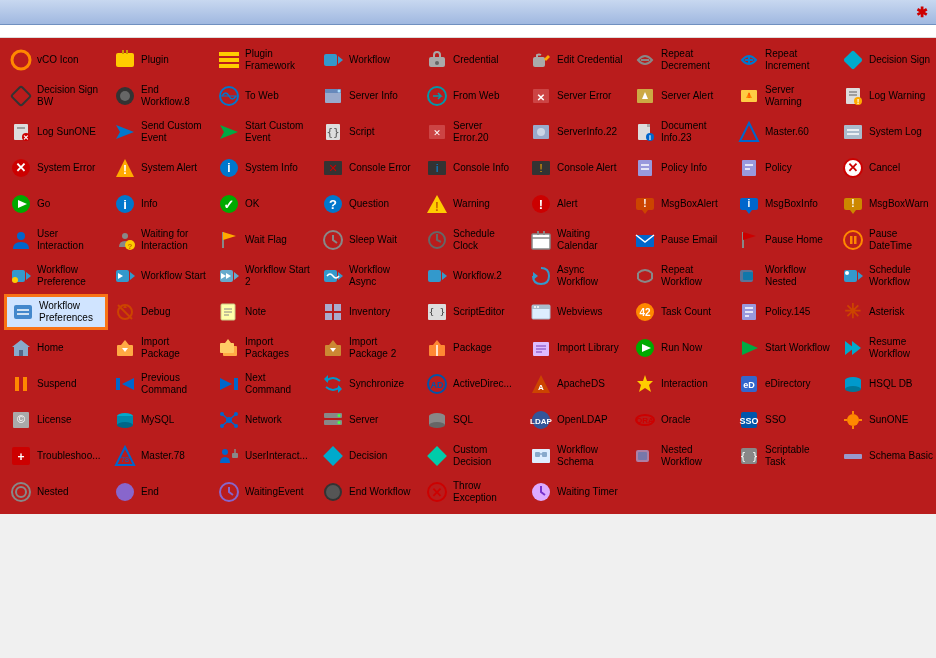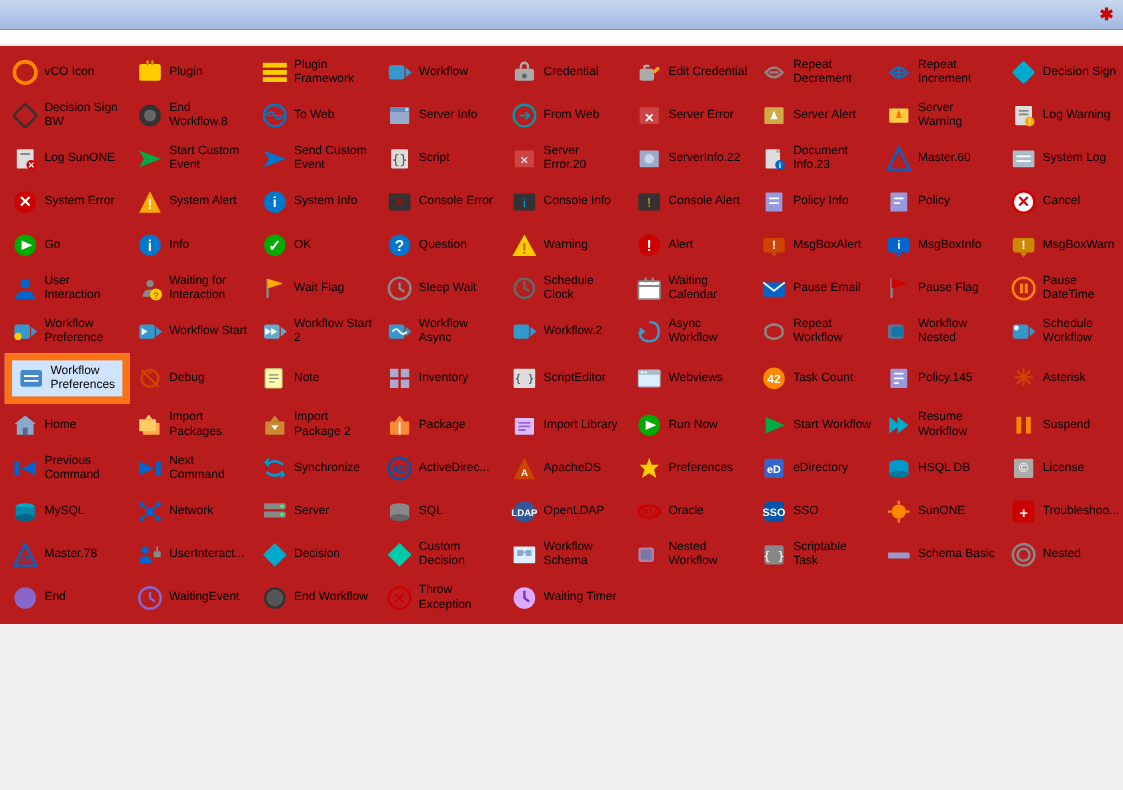--- a/index.html
+++ b/index.html
@@ -37,21 +37,21 @@
     }
     
     .shape-item {
       display: flex;
       align-items: center;
       padding: 3px 4px;
       cursor: pointer;
       border: 1px solid transparent;
       min-height: 36px;
     }
-    .shape-item.selected { background: #d0e4ff; border: 6px solid #f97316; }
+    .shape-item.selected { background: #d0e4ff; border: 3px solid #f97316; }
     
     .shape-icon {
       width: 24px;
       height: 24px;
       flex-shrink: 0;
       display: flex;
       align-items: center;
       justify-content: center;
       margin-right: 4px;
       font-size: 16px;
@@ -258,32 +258,32 @@
             <line x1="7" y1="7" x2="15" y2="7" stroke="#888" stroke-width="1.5"></line>
             <circle cx="16" cy="16" r="4" fill="#cc0000"></circle>
             <text x="16" y="19" text-anchor="middle" fill="white" font-size="7" font-weight="bold">✕</text>
           </svg>
         </div>
         <span class="shape-label">Log SunONE</span>
       </div>
       <div class="shape-item">
         <div class="shape-icon svg-icon">
           <svg viewBox="0 0 22 22">
+            <polygon points="2,4 20,11 2,18 6,11" fill="#0077cc"></polygon>
+          </svg>
+        </div>
+        <span class="shape-label">Send Custom Event</span>
+      </div>
+      <div class="shape-item">
+        <div class="shape-icon svg-icon">
+          <svg viewBox="0 0 22 22">
             <polygon points="2,4 20,11 2,18 6,11" fill="#00aa44"></polygon>
           </svg>
         </div>
         <span class="shape-label">Start Custom Event</span>
-      </div>
-      <div class="shape-item">
-        <div class="shape-icon svg-icon">
-          <svg viewBox="0 0 22 22">
-            <polygon points="2,4 20,11 2,18 6,11" fill="#0077cc"></polygon>
-          </svg>
-        </div>
-        <span class="shape-label">Send Custom Event</span>
       </div>
       <div class="shape-item">
         <div class="shape-icon svg-icon">
           <svg viewBox="0 0 22 22">
             <rect x="4" y="3" width="14" height="16" rx="1" fill="#dddddd"></rect>
             <text x="11" y="15" text-anchor="middle" fill="#555" font-size="11" font-family="monospace">{}</text>
           </svg>
         </div>
         <span class="shape-label">Script</span>
       </div>
@@ -568,21 +568,21 @@
         </div>
         <span class="shape-label">Pause Email</span>
       </div>
       <div class="shape-item">
         <div class="shape-icon svg-icon">
           <svg viewBox="0 0 22 22">
             <line x1="5" y1="3" x2="5" y2="19" stroke="#888" stroke-width="2"></line>
             <polygon points="5,3 18,7 5,11" fill="#cc0000"></polygon>
           </svg>
         </div>
-        <span class="shape-label">Pause Flag</span>
+        <span class="shape-label">Pause Home</span>
       </div>
       <div class="shape-item">
         <div class="shape-icon svg-icon">
           <svg viewBox="0 0 22 22">
             <circle cx="11" cy="11" r="9" fill="none" stroke="#ff8800" stroke-width="2"></circle>
             <rect x="8" y="7" width="2.5" height="8" fill="#ff8800"></rect>
             <rect x="12" y="7" width="2.5" height="8" fill="#ff8800"></rect>
           </svg>
         </div>
         <span class="shape-label">Pause DateTime</span>
@@ -771,20 +771,30 @@
           <svg viewBox="0 0 22 22">
             <polygon points="11,3 20,10 18,10 18,19 4,19 4,10 2,10" fill="#88aacc"></polygon>
             <rect x="9" y="13" width="4" height="6" fill="#556688"></rect>
           </svg>
         </div>
         <span class="shape-label">Home</span>
       </div>
       <div class="shape-item">
         <div class="shape-icon svg-icon">
           <svg viewBox="0 0 22 22">
+            <rect x="3" y="8" width="16" height="11" rx="1" fill="#ffaa44"></rect>
+            <polygon points="7,8 15,8 11,3" fill="#ffaa44"></polygon>
+            <polygon points="8,11 14,11 11,15" fill="white"></polygon>
+          </svg>
+        </div>
+        <span class="shape-label">Import Package</span>
+      </div>
+      <div class="shape-item">
+        <div class="shape-icon svg-icon">
+          <svg viewBox="0 0 22 22">
             <rect x="5" y="9" width="14" height="10" rx="1" fill="#ffaa44"></rect>
             <rect x="2" y="6" width="14" height="10" rx="1" fill="#ffcc66"></rect>
             <polygon points="7,6 13,6 10,2" fill="#ffcc66"></polygon>
           </svg>
         </div>
         <span class="shape-label">Import Packages</span>
       </div>
       <div class="shape-item">
         <div class="shape-icon svg-icon">
           <svg viewBox="0 0 22 22">
@@ -897,21 +907,21 @@
           </svg>
         </div>
         <span class="shape-label">ApacheDS</span>
       </div>
       <div class="shape-item">
         <div class="shape-icon svg-icon">
           <svg viewBox="0 0 22 22">
             <polygon points="11,2 13,8 19,8 15,12 17,19 11,15 5,19 7,12 3,8 9,8" fill="#ffcc00"></polygon>
           </svg>
         </div>
-        <span class="shape-label">Preferences</span>
+        <span class="shape-label">Interaction</span>
       </div>
       <div class="shape-item">
         <div class="shape-icon svg-icon">
           <svg viewBox="0 0 22 22">
             <rect x="3" y="3" width="16" height="16" rx="2" fill="#3366cc"></rect>
             <text x="11" y="15" text-anchor="middle" fill="white" font-size="9" font-weight="bold">eD</text>
           </svg>
         </div>
         <span class="shape-label">eDirectory</span>
       </div>

